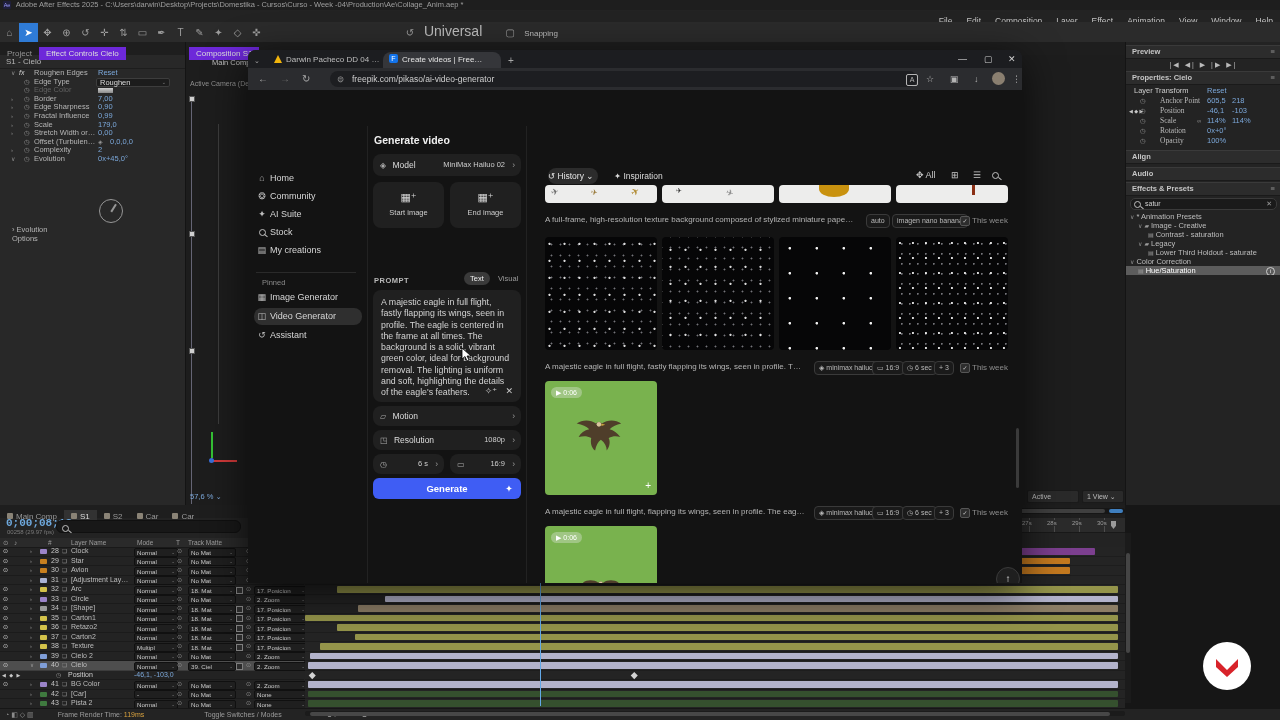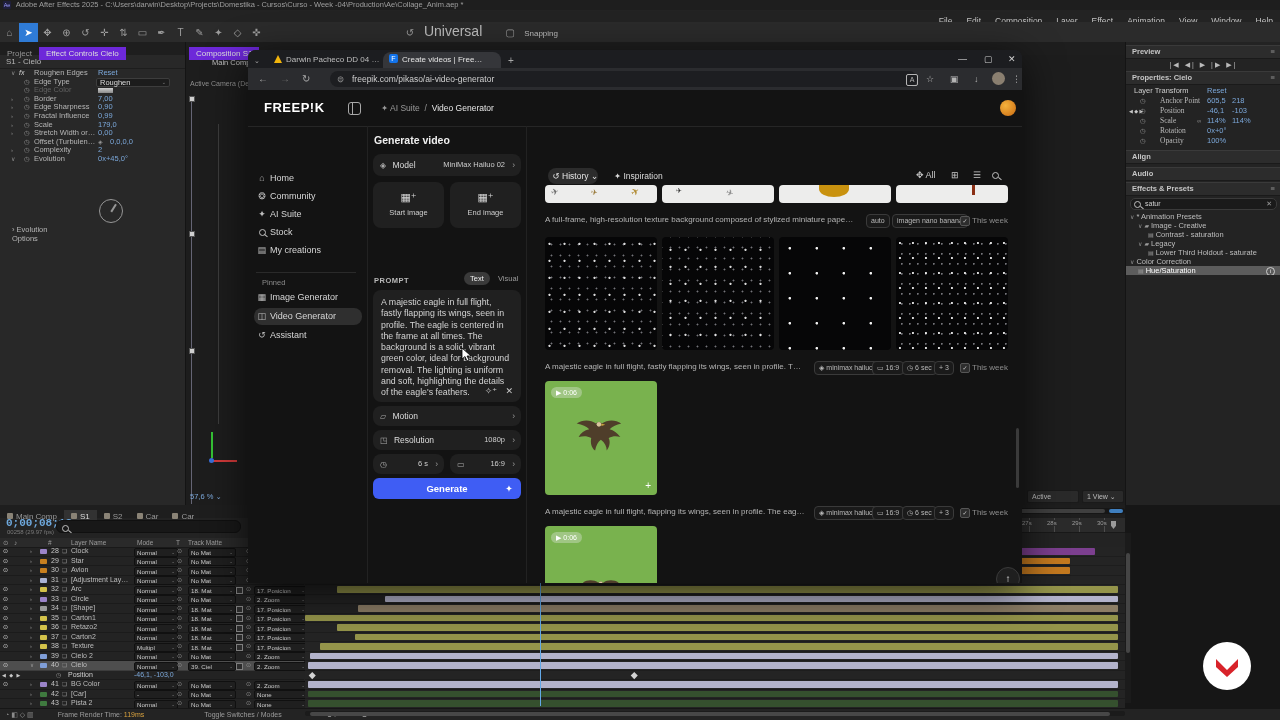--- a/index.html
+++ b/index.html
@@ -164,21 +164,21 @@
   .plabel{position:absolute;left:6px;top:150px;font-size:7.5px;font-weight:bold;letter-spacing:0.5px;color:#b9b9b9;}
   .ppill{position:absolute;top:146px;height:13px;border-radius:7px;font-size:7.5px;line-height:13px;color:#9a9a9a;padding:0 6px;}
   .ppill.on{background:#3a3a3a;color:#f0f0f0;}
   .promptcard{position:absolute;left:5px;top:164px;width:148px;height:112px;background:#202020;border-radius:8px;}
   .prompttext{position:absolute;left:8px;top:7px;width:132px;font-size:8.8px;line-height:11.3px;color:#d4d4d4;}
   .pc-ic{position:absolute;bottom:6px;font-size:9px;color:#c9c9c9;}
   .genbtn{position:absolute;left:5px;top:352px;width:148px;height:21px;background:#3f5df4;border-radius:6px;font-size:9.5px;font-weight:bold;color:#fff;line-height:21px;text-align:center;}
   .genbtn .sp{position:absolute;right:8px;font-weight:normal;}
 
   .content{position:absolute;left:278px;top:36px;width:496px;height:457px;}
-  .histpill{position:absolute;left:22px;top:42px;width:50px;height:16px;background:#2c2c2c;border-radius:8px;font-size:8.5px;line-height:16px;color:#e4e4e4;text-align:right;}
+  .histpill{position:absolute;left:22px;top:42px;width:50px;height:16px;background:#2c2c2c;border-radius:8px;font-size:8.5px;line-height:16px;color:#e4e4e4;text-align:left;}
   .insp{position:absolute;left:88px;top:45px;font-size:8.5px;color:#dcdcdc;}
   .hic{position:absolute;top:44px;font-size:9px;color:#c9c9c9;}
   .thumb{position:absolute;width:112px;border-radius:4px;overflow:hidden;}
   .planes{background:#ededec;}
   .stars{background-color:#060607;
     background-image:radial-gradient(circle at 30% 40%,rgba(255,255,255,.85) 0 .7px,transparent 1.5px),
                      radial-gradient(circle at 72% 68%,rgba(205,205,215,.55) 0 .6px,transparent 1.3px);
     background-size:15px 17px,9px 11px;}
   .stars.sparse{background-image:radial-gradient(circle at 40% 45%,rgba(255,255,255,.95) 0 .9px,transparent 1.7px);background-size:27px 25px;}
   .greencard{background:#79b24e;}
@@ -958,26 +958,20 @@
       </div>
       <span class="aico" style="left:658px;width:10px;height:10px;border:1px solid #b5b5b5;border-radius:2px;font-size:7px;line-height:10px;text-align:center;top:6px">A</span>
       <span class="aico" style="left:678px">☆</span>
       <span class="aico" style="left:702px">▣</span>
       <span class="aico" style="left:726px">↓</span>
       <span class="aico avatar" style="left:744px;top:4px;width:13px;height:13px;background:#8a7f70"></span>
       <span class="aico" style="left:764px">⋮</span>
     </div>
 
     <div class="fpage">
-      <div class="fheader">
-        <span class="flogo">FREEP!K</span>
-        <span class="ftoggle"></span>
-        <span class="fcrumb">✦ <span>AI Suite</span> &nbsp;<span>/</span>&nbsp; <b>Video Generator</b></span>
-        <span class="avatar" style="position:absolute;left:752px;top:10px;width:16px;height:16px;background:radial-gradient(circle at 35% 35%,#f6b23c,#c96a12)"></span>
-      </div>
 
       <div class="abs" style="left:0;top:36px;width:119px;height:457px;border-right:1px solid #222">
         <div class="fsb-item" style="top:44px"><span class="ic">⌂</span><span>Home</span></div>
         <div class="fsb-item" style="top:62px"><span class="ic">❂</span><span>Community</span></div>
         <div class="fsb-item" style="top:80px"><span class="ic">✦</span><span>AI Suite</span></div>
         <div class="fsb-item" style="top:98px"><span class="ic"><span class="mag" style="display:inline-block"></span></span><span>Stock</span></div>
         <div class="fsb-item" style="top:116px"><span class="ic">▤</span><span>My creations</span></div>
         <div class="abs" style="left:8px;top:146px;width:100px;height:1px;background:#2a2a2a"></div>
         <div class="fsb-label" style="top:152px">Pinned</div>
         <div class="fsb-item" style="top:163px"><span class="ic">▦</span><span>Image Generator</span></div>

